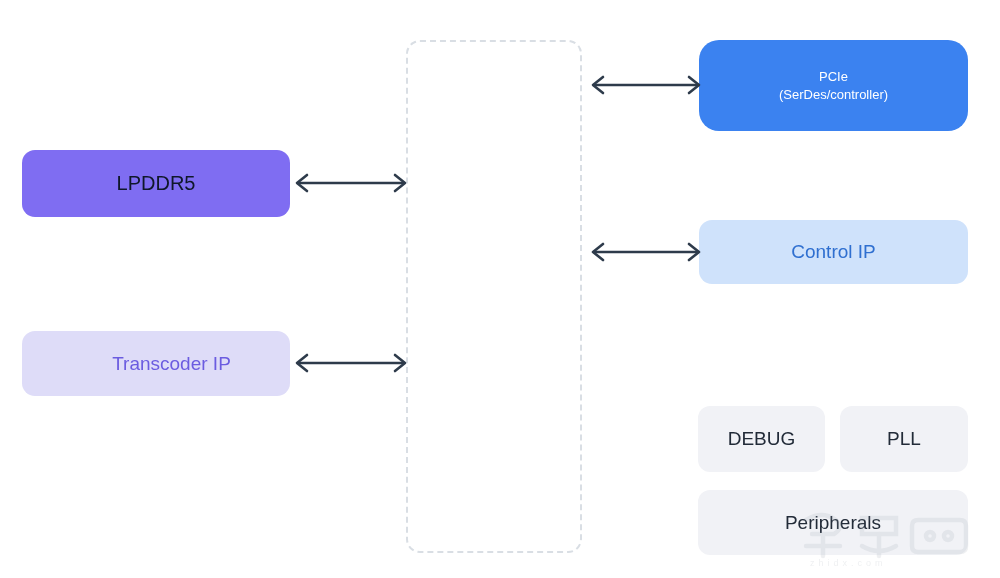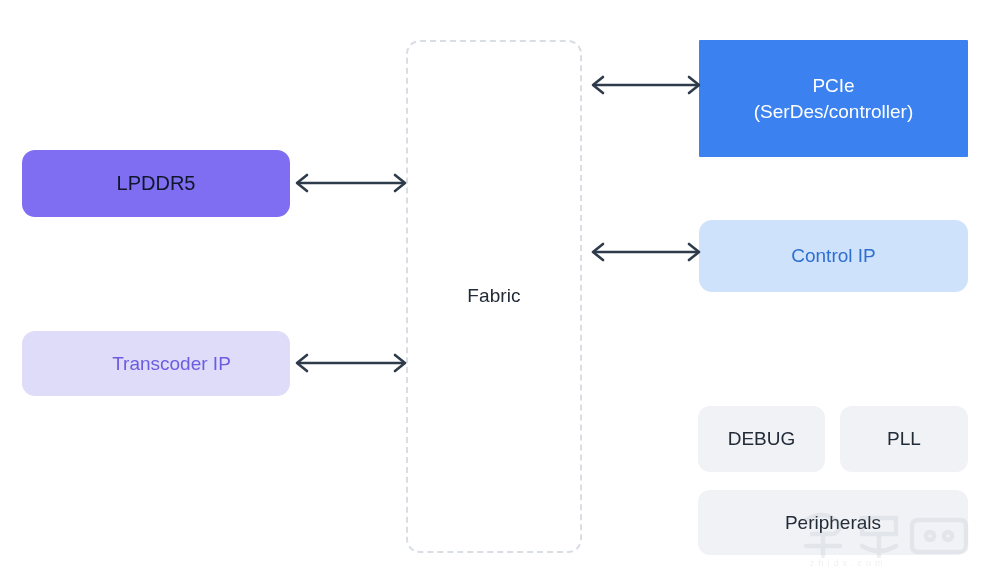--- a/index.html
+++ b/index.html
@@ -68,29 +68,29 @@
     left: 22px;  top: 331px;
     width: 268px; height: 65px;
     background: #dedcf8;
     color: #6b5ce0;
     font-size: 19px;
     border-radius: 13px;
     padding-left: 31px;
   }
   .pcie {
     left: 699px; top: 40px;
-    width: 269px; height: 117px;
+    width: 269px; height: 91px;
     background: #3b82f0;
     color: #ffffff;
-    font-size: 19px;
-    border-radius: 1px;
+    font-size: 13px;
+    border-radius: 20px;
   }
   .controlip {
     left: 699px; top: 220px;
-    width: 269px; height: 72px;
+    width: 269px; height: 64px;
     background: #cfe2fb;
     color: #2f6fd0;
     font-size: 19px;
     border-radius: 13px;
   }
   .debug {
     left: 698px; top: 406px;
     width: 127px; height: 66px;
     background: #f1f2f6;
     color: #222b38;
@@ -132,21 +132,20 @@
     user-select: none;
   }
   .watermark svg { display: block; }
 </style>
 </head>
 <body>
 
 <div id="canvas">
 
   <div class="fabric"></div>
-  <div class="fabric-label">Fabric</div>
 
   <div class="block lpddr5">LPDDR5</div>
 
   <div class="block transcoder">Transcoder IP</div>
 
   <div class="block pcie">PCIe
 (SerDes/controller)</div>
 
   <div class="block controlip">Control IP</div>
 

